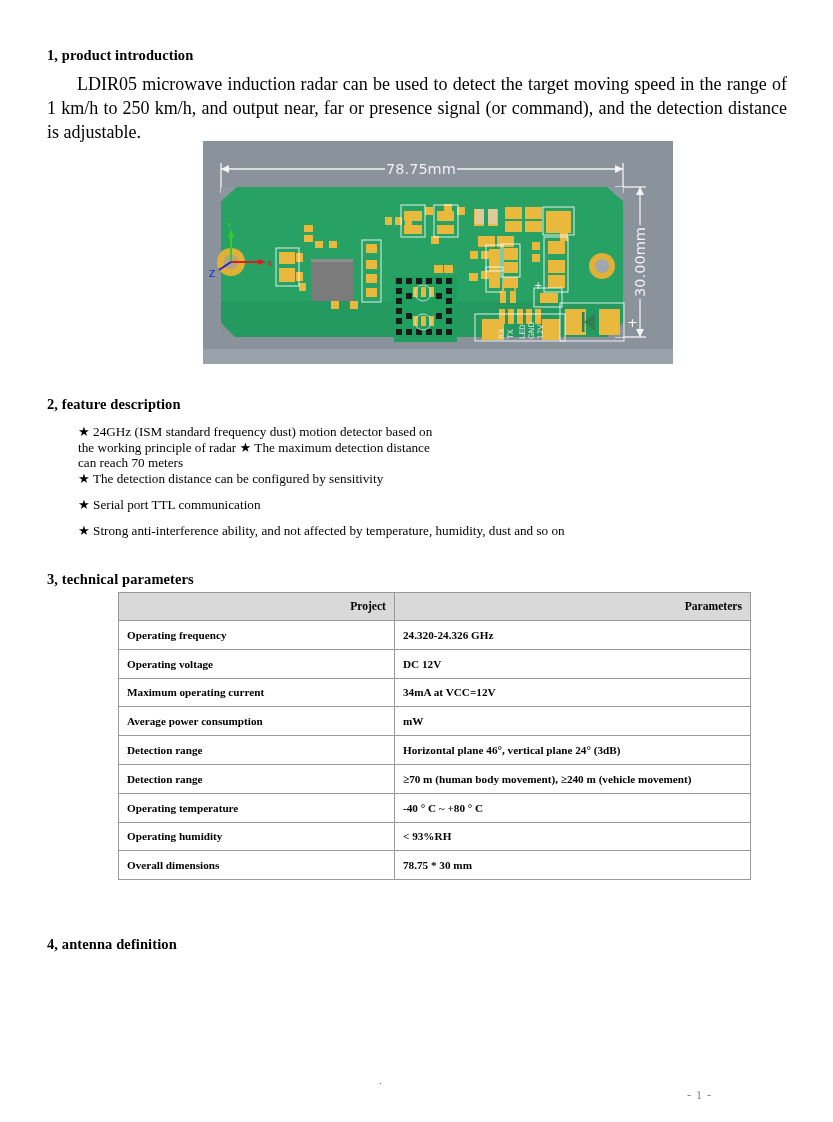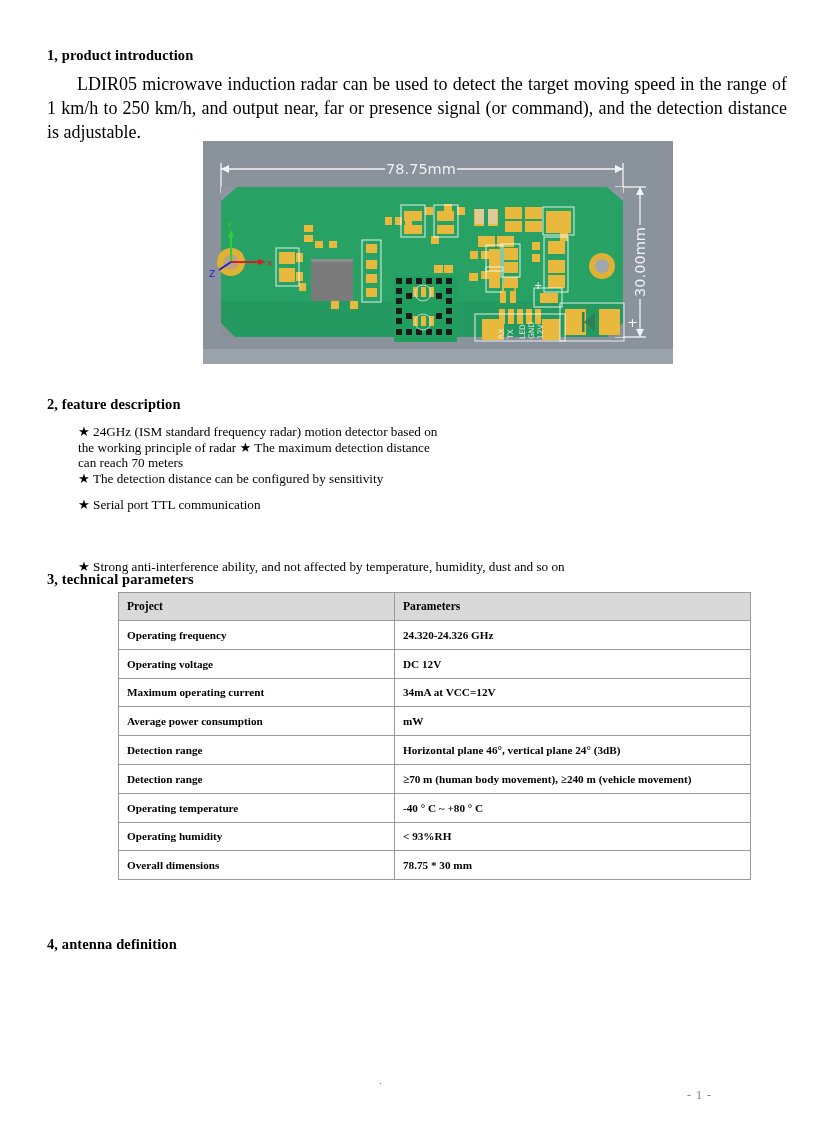--- a/index.html
+++ b/index.html
@@ -80,21 +80,21 @@
     border: 1px solid #9a9a9a;
     font-size: 11.2px;
     color: #000;
     padding: 0 8px;
     height: 27.8px;
     vertical-align: middle;
   }
   .spec-table thead th {
     background: #d9d9d9;
     font-weight: bold;
-    text-align: left;
+    text-align: right;
     font-size: 11.6px;
     height: 27px;
     margin-left: 30px;
   }
   .spec-table tbody td { text-align: left; font-weight: bold; }
   .col-project { width: 259px; }
   .col-params  { width: 339px; }
 
   
   .footer-page {
@@ -336,30 +336,30 @@
       <g fill="#d8d8d8" opacity="0.6">
         <rect x="272" y="68" width="9" height="15"></rect>
         <rect x="285" y="68" width="9" height="15"></rect>
       </g>
     </svg>
   </div>
 
   <div class="h-sec" style="left:47px; top:396px;">2, feature description</div>
 
   <div class="feat" style="left:78px; top:424px; width:520px;">
-    <div>★ 24GHz (ISM standard frequency radar) motion detector based on</div>
+    <div>★ 24GHz (ISM standard frequency dust) motion detector based on</div>
     <div>the working principle of radar ★ The maximum detection distance</div>
     <div>can reach 70 meters</div>
   </div>
 
   <div class="feat" style="left:78px; top:471px; width:560px;">★ The detection distance can be configured by sensitivity</div>
 
   <div class="feat" style="left:78px; top:497px; width:560px;">★ Serial port TTL communication</div>
 
-  <div class="feat" style="left:78px; top:523px; width:600px;margin-top:36px;">★ Strong anti-interference ability, and not affected by temperature, humidity, dust and so on</div>
+  <div class="feat" style="left:78px; top:523px; width:600px;">★ Strong anti-interference ability, and not affected by temperature, humidity, dust and so on</div>
 
   <div class="h-sec" style="left:47px; top:571px;">3, technical parameters</div>
 
   <table class="spec-table">
     <thead>
       <tr>
         <th class="col-project">Project</th>
         <th class="col-params">Parameters</th>
       </tr>
     </thead>

